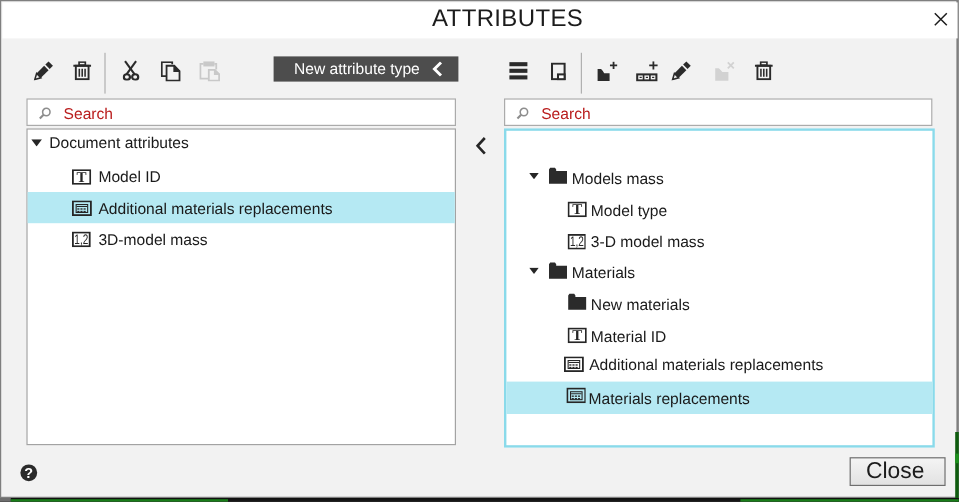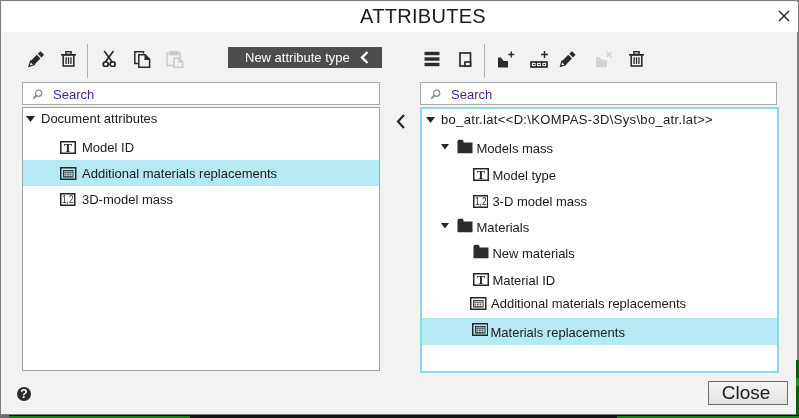--- a/index.html
+++ b/index.html
@@ -23,21 +23,21 @@
 #btn-new {
   position:absolute; left:227px; top:46px; width:154px; height:21px;
   background:#4d4d4d; color:#ffffff; font-size:13px;padding-left:39px;
   -webkit-font-smoothing:antialiased;
 }
 #btn-new span { position:absolute; left:17px; top:3px; }
 .search {
   position:absolute; top:81px; height:23px; background:#ffffff;
   border:1px solid #ababab;
 }
-.search .ph { position:absolute; left:30px; top:4px; font-size:13px; color:#4c1d95; }
+.search .ph { position:absolute; left:30px; top:4px; font-size:13px; color:#b91c1c; }
 #search-l { left:21px;  width:358px; }
 #search-r { left:419px; width:357px; }
 #panel-l {
   position:absolute; left:21px; top:106px; width:358px; height:264px;
   background:#ffffff; border:1px solid #a3a3a3;
 }
 #panel-r {
   position:absolute; left:419px; top:106px; width:359px; height:266px;
   background:#ffffff; border:2px solid #8adaea;
 }
@@ -225,26 +225,20 @@
     <div class="row" style="top:78px">
       <svg style="left:37px;top:7px" width="15.5" height="13" viewBox="0 0 15.5 13">
         <rect x="0.75" y="0.75" width="14" height="11.5" fill="#fff" stroke="#262626" stroke-width="1.5"></rect>
         <text x="7.75" y="10.2" font-family="Liberation Sans, sans-serif" font-size="11.5" fill="#262626" text-anchor="middle" textLength="11.6" lengthAdjust="spacingAndGlyphs">1,2</text>
       </svg>
       <span class="lbl" style="left:59px">3D-model mass</span>
     </div>
   </div>
 
   <div id="panel-r">
-    <div class="row" style="top:0px">
-      <svg style="left:3.6px;top:7.5px" width="9" height="6" viewBox="0 0 9 6">
-          <path d="M0,0 h9 l-4.5,6 z" fill="#262626"></path>
-        </svg>
-      <span class="lbl" style="left:19px;top:3px;letter-spacing:0.33px">bo_atr.lat&lt;&lt;D:\KOMPAS-3D\Sys\bo_atr.lat&gt;&gt;</span>
-    </div>
     <div class="row" style="top:26.3px">
       <svg style="left:18.5px;top:9px" width="8" height="5.5" viewBox="0 0 9 6">
           <path d="M0,0 h9 l-4.5,6 z" fill="#262626"></path>
         </svg>
       <svg style="left:35px;top:4.2px" width="16" height="15" viewBox="0 0 16 15">
         <path d="M0.5,14.2 L0.5,2.3 L1.5,0.7 L5.5,0.7 L6.5,2.3 L6.5,3.4 L15.5,3.4 L15.5,14.2 Z" fill="#2b2b2b"></path>
       </svg>
       <span class="lbl" style="left:54.5px">Models mass</span>
     </div>
     <div class="row" style="top:52.5px">

